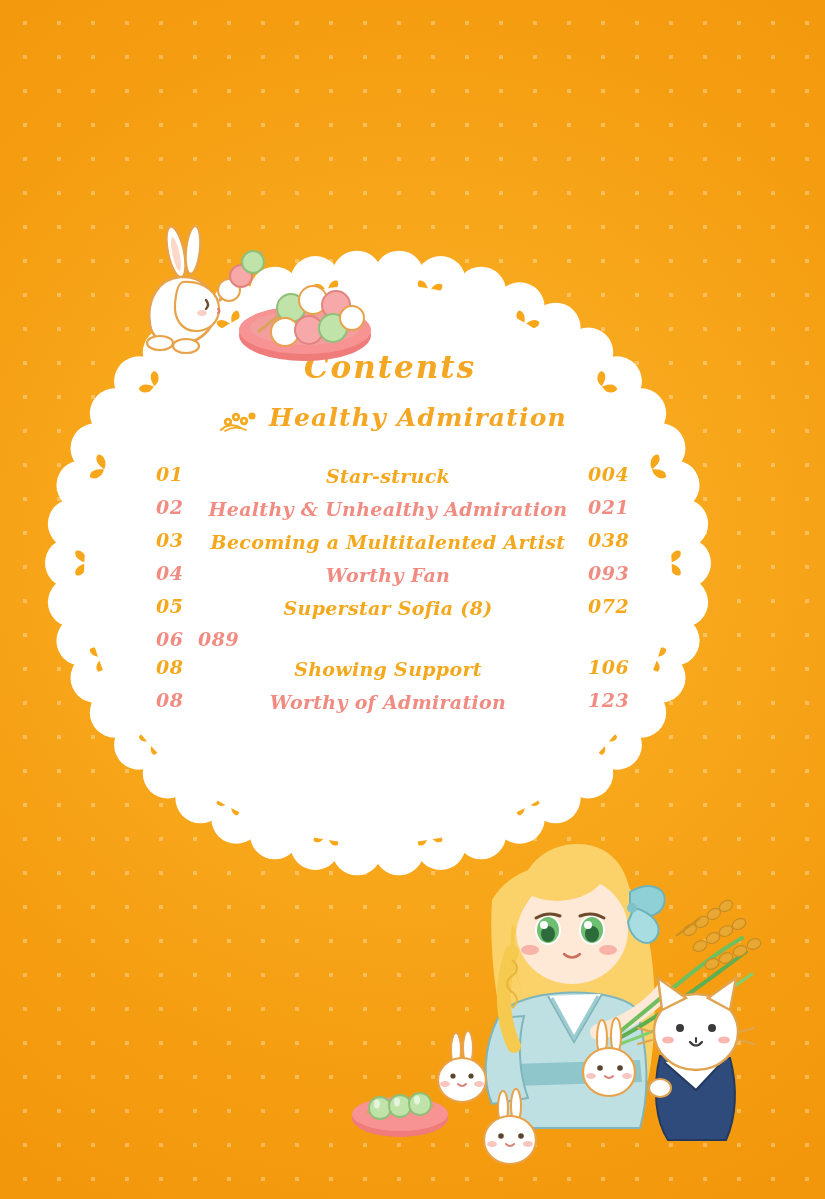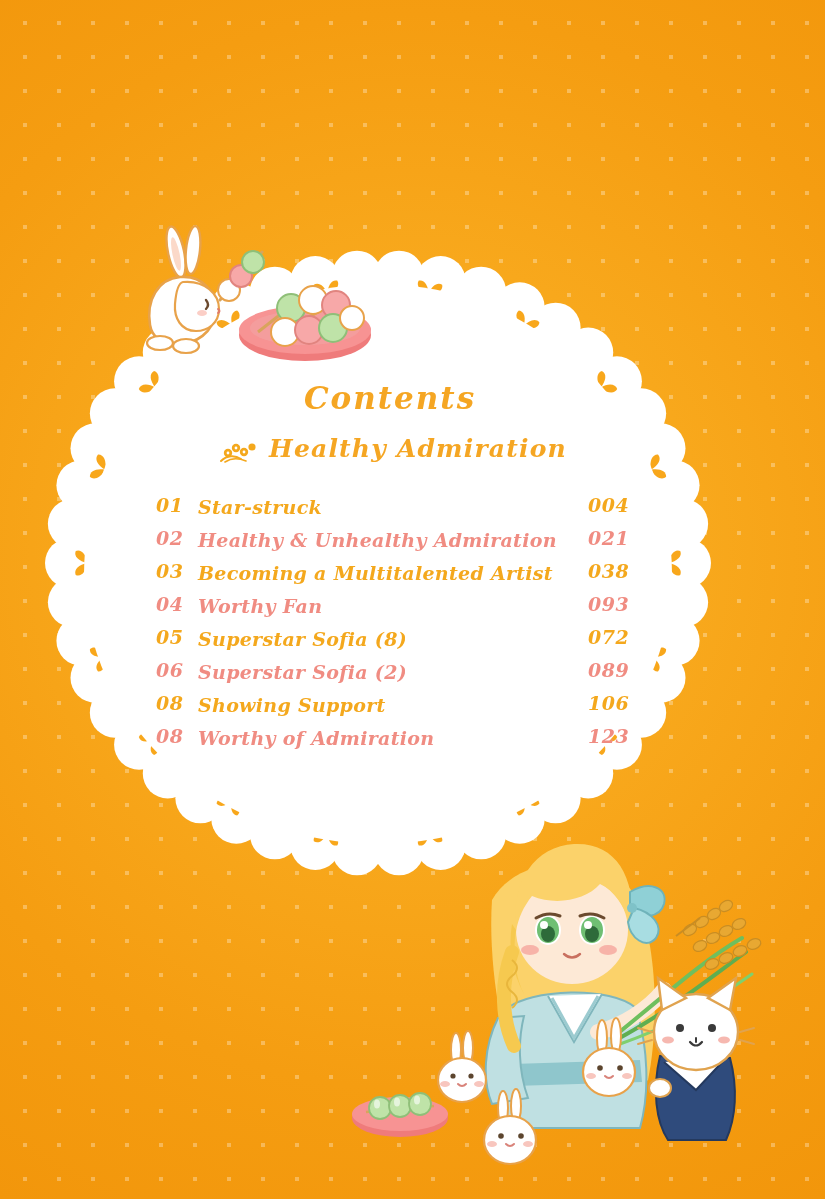--- a/index.html
+++ b/index.html
@@ -51,21 +51,21 @@
     height: 548px;
     background: #FFFFFF;
     border-radius: 50% 50% 50% 50% / 52% 52% 48% 48%;
     box-shadow: 0 0 0 6px #FFFFFF;
   }
 
   
   #contents-block {
     position: absolute;
     left: 110px;
-    top: 380px;
+    top: 349px;
     width: 560px;
   }
   #contents-title {
     text-align: center;
     color: #F5A623;
     font-size: 31px;
     letter-spacing: 2px;
     font-weight: bold;
     font-style: italic;
     font-family: "DejaVu Serif", serif;
@@ -114,20 +114,21 @@
   }
   .toc-label {
     flex: 1 1 auto;
     font-size: 19px;
     font-weight: bold;
     font-style: italic;
     font-family: "DejaVu Serif", serif;
     line-height: 1.42;
     letter-spacing: 0.3px;
     padding-right: 10px;
+    text-align: center;
   }
   .toc-page {
     width: 58px;
     flex: none;
     text-align: left;
     font-size: 19px;
     font-weight: bold;
     font-style: italic;
     font-family: "DejaVu Serif", serif;
     letter-spacing: 0.5px;
@@ -543,21 +544,20 @@
           <div class="toc-label c-pink">Worthy Fan</div>
           <div class="toc-page c-pink">093</div>
         </div>
         <div class="toc-row">
           <div class="toc-num c-orange">05</div>
           <div class="toc-label c-orange">Superstar Sofia (8)</div>
           <div class="toc-page c-orange">072</div>
         </div>
         <div class="toc-row">
           <div class="toc-num c-pink">06</div>
-          <div class="toc-label c-pink">Superstar Sofia (2)</div>
           <div class="toc-page c-pink">089</div>
         </div>
         <div class="toc-row">
           <div class="toc-num c-orange">08</div>
           <div class="toc-label c-orange">Showing Support</div>
           <div class="toc-page c-orange">106</div>
         </div>
         <div class="toc-row">
           <div class="toc-num c-pink">08</div>
           <div class="toc-label c-pink">Worthy of Admiration</div>

